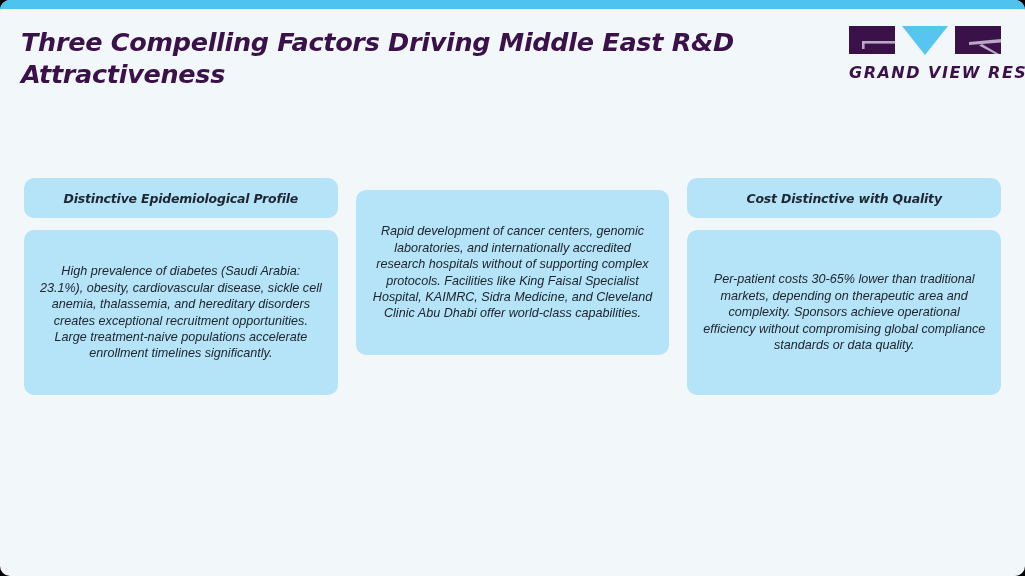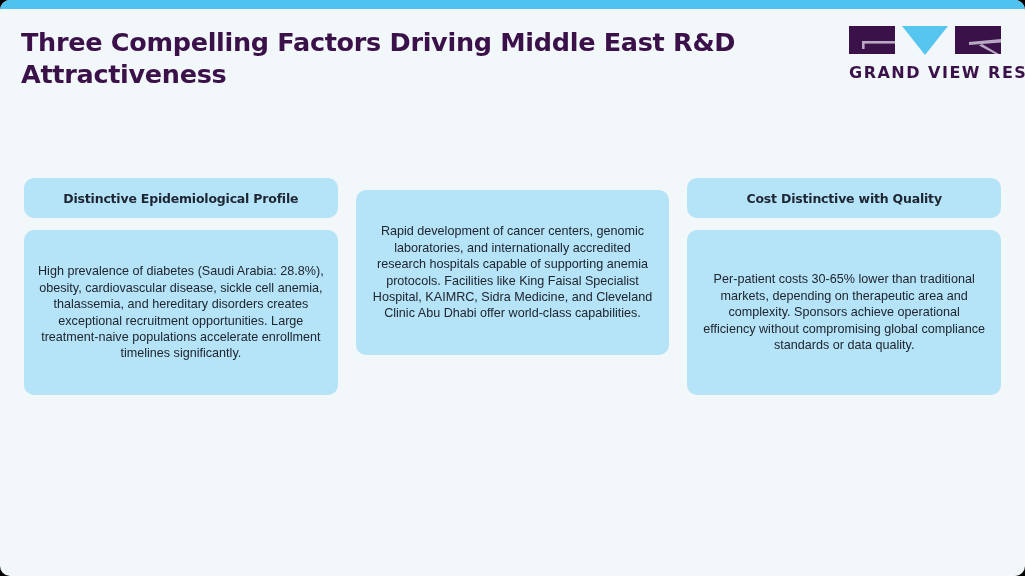--- a/index.html
+++ b/index.html
@@ -16,20 +16,21 @@
 
   .slide {
     position: relative;
     width: 1025px;
     height: 576px;
     box-sizing: border-box;
     background: #f2f7fa;
     border-radius: 10px;
     overflow: hidden;
     box-shadow: 0 0 0 1px rgba(0,0,0,0.25);
+    font-style: italic;
   }
 
   .top-accent-bar {
     position: absolute;
     top: 0;
     left: 0;
     width: 1025px;
     height: 9px;
     background: #4ec3f0;
   }
@@ -158,27 +159,27 @@
     </div>
   </div>
 
   <div class="cards">
 
     <div class="card">
       <div class="card-header">
         <span class="card-header-label">Distinctive Epidemiological Profile</span>
       </div>
       <div class="card-body">
-        <p class="card-body-text" style="margin:0">High prevalence of diabetes (Saudi Arabia: 28.8%), obesity, cardiovascular disease, sickle cell anemia, thalassemia, and hereditary disorders creates exceptional recruitment opportunities. Large treatment-naive populations accelerate enrollment timelines significantly.</p>
+        <p class="card-body-text" style="margin:0">High prevalence of diabetes (Saudi Arabia: 23.1%), obesity, cardiovascular disease, sickle cell anemia, thalassemia, and hereditary disorders creates exceptional recruitment opportunities. Large treatment-naive populations accelerate enrollment timelines significantly.</p>
       </div>
     </div>
 
     <div class="card">
       <div class="card-body">
-        <p class="card-body-text" style="margin:0">Rapid development of cancer centers, genomic laboratories, and internationally accredited research hospitals capable of supporting anemia protocols. Facilities like King Faisal Specialist Hospital, KAIMRC, Sidra Medicine, and Cleveland Clinic Abu Dhabi offer world-class capabilities.</p>
+        <p class="card-body-text" style="margin:0">Rapid development of cancer centers, genomic laboratories, and internationally accredited research hospitals without of supporting complex protocols. Facilities like King Faisal Specialist Hospital, KAIMRC, Sidra Medicine, and Cleveland Clinic Abu Dhabi offer world-class capabilities.</p>
       </div>
     </div>
 
     <div class="card">
       <div class="card-header">
         <span class="card-header-label">Cost Distinctive with Quality</span>
       </div>
       <div class="card-body">
         <p class="card-body-text" style="margin:0">Per-patient costs 30-65% lower than traditional markets, depending on therapeutic area and complexity. Sponsors achieve operational efficiency without compromising global compliance standards or data quality.</p>
       </div>

